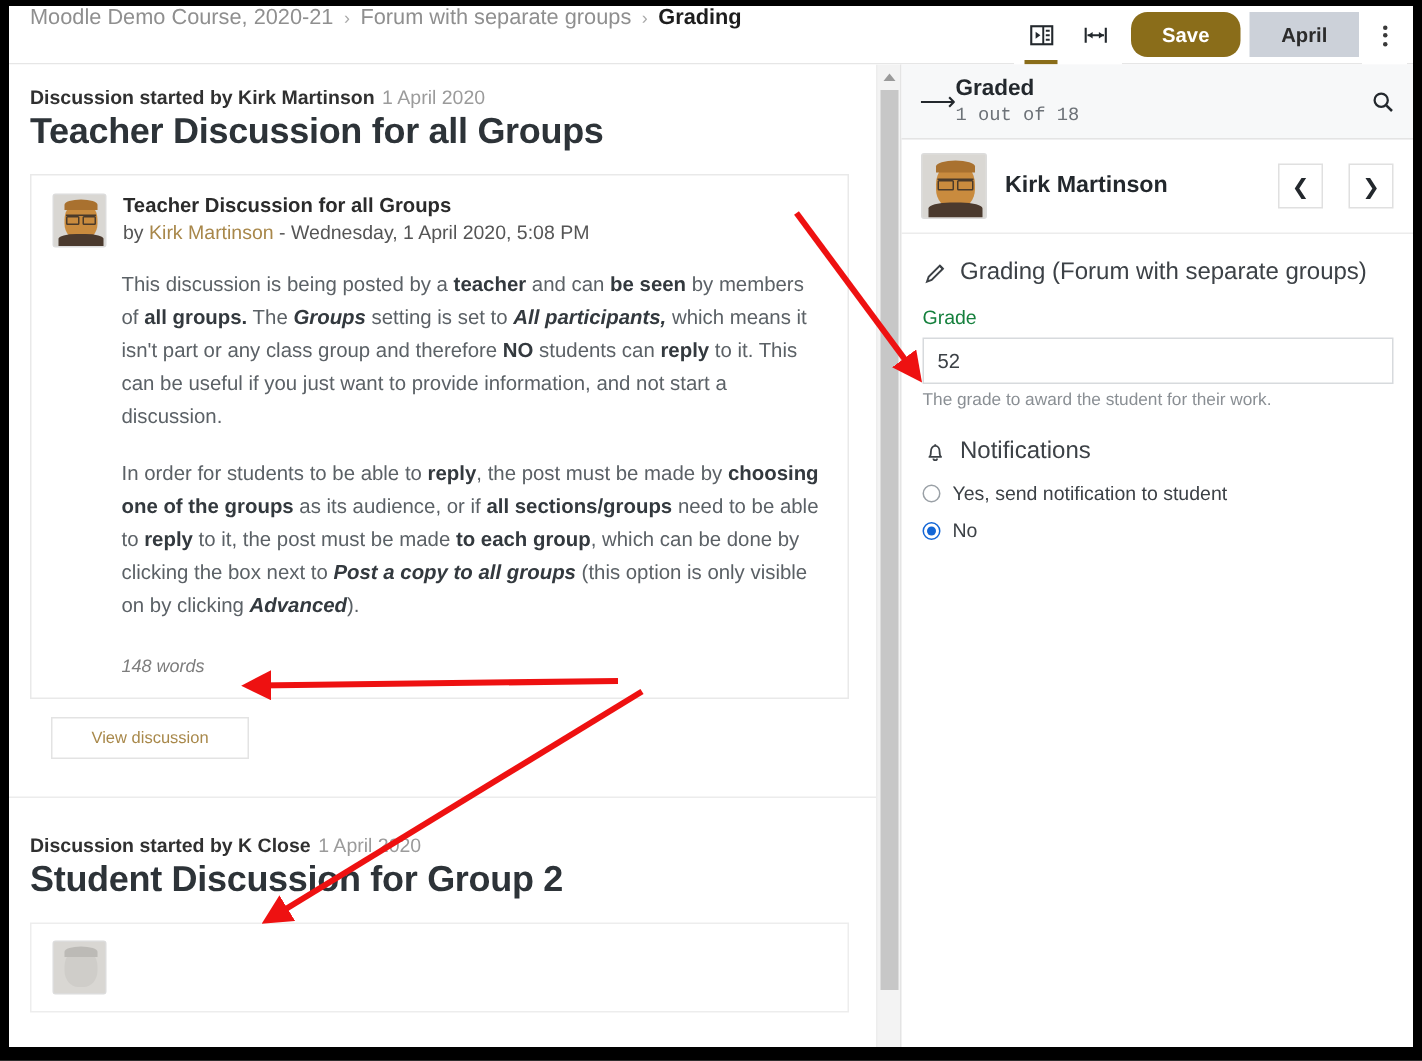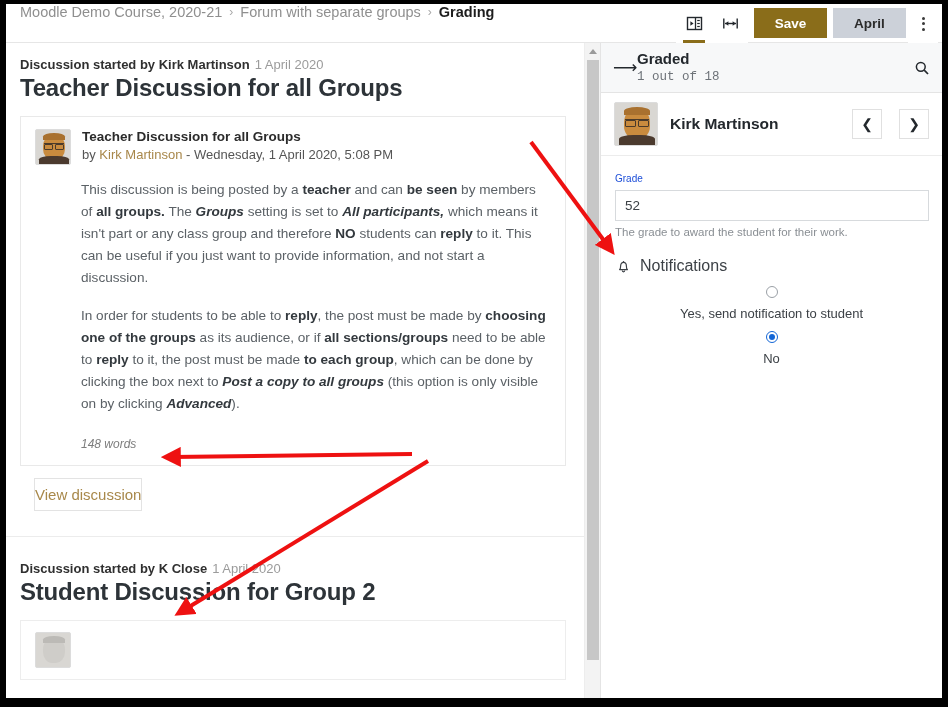--- a/index.html
+++ b/index.html
@@ -60,21 +60,21 @@
     left: 7px; right: 7px; bottom: 0; height: 3px;
     background: #8a6d1a;
   }
   .tb-btn {
     min-width: 70px; height: 30px;
     margin: 4px 0 4px 6px;
     display: flex; align-items: center; justify-content: center;
     font-size: 13.5px; font-weight: bold;
     border: none; cursor: pointer;
   }
-  #save-btn { background: #8a6d1a; color: #ffffff; width: 73px; }
+  #save-btn { background: #8a6d1a; color: #ffffff; width: 73px; border-radius: 11px; }
   #close-btn { background: #ccd1d9; color: #2b2b2b; width: 73px; }
   #kebab-btn {
     width: 30px; height: 39px; background: #fff; border: none;
     display: flex; align-items: center; justify-content: center;
     cursor: pointer; margin-left: 2px; margin-right: 4px;
   }
   .kebab-dots { display: flex; flex-direction: column; gap: 2.5px; }
   .kebab-dots i { width: 3px; height: 3px; background: #3a3a3a; border-radius: 50%; display: block; }
 
   
@@ -184,22 +184,22 @@
     padding: 6px 4px 4px 46px;
     font-size: 12px; font-style: italic; color: #7d7d7d;
   }
 
   .view-discussion-row { padding: 12px 14px 0 14px; }
   .ghost-btn {
     display: inline-block;
     border: 1px solid #e3e3e3;
     background: #fff;
     color: #a8884a;
-    font-size: 15px;
-    padding: 7px 0;
+    font-size: 11px;
+    padding: 7px 26px;
     cursor: pointer;
   }
   .section-divider {
     margin: 25px 0 0 0;
     border-top: 1px solid #ececec;
     width: 578px;
   }
   .parent-post-card {
     border: 1px solid #ededed;
     padding: 11px 14px;
@@ -253,37 +253,36 @@
     font-size: 14px; color: #23282d; cursor: pointer;
   }
   #nav-prev { margin-right: 5px; }
 
   #grading-form { padding: 17px 14px 0 14px; }
   .form-section-title {
     display: flex; align-items: center; gap: 8px;
     font-size: 16px; color: #3c4146;
     margin-bottom: 13px;
   }
-  .form-label { font-size: 10px; color: #1d4ed8; margin-bottom: 6px; }
+  .form-label { font-size: 13px; color: #15803d; margin-bottom: 6px; }
   #grade-input {
     width: 314px; height: 31px;
     border: 1px solid #d7dadd;
     font-size: 13.5px; color: #3c4146;
     padding: 0 9px;
     background: #fff;
     font-family: "Liberation Sans", sans-serif;
   }
   .field-help { font-size: 11.5px; color: #8a8f94; margin-top: 5px; }
   #notifications-title { margin-top: 19px; margin-bottom: 11px; }
   .radio-row {
     display: flex; align-items: center; gap: 8px;
     margin-bottom: 10px;
     font-size: 13px; color: #3c4146;
     cursor: pointer;
-    flex-direction: column;
   }
   .radio {
     width: 12px; height: 12px; border-radius: 50%;
     border: 1px solid #9aa0a6; background: #fff;
     flex: 0 0 12px; position: relative;
   }
   .radio.checked { border-color: #1366d6; }
   .radio.checked::after {
     content: ""; position: absolute; left: 2px; top: 2px;
     width: 6px; height: 6px; border-radius: 50%; background: #1366d6;
@@ -434,20 +433,27 @@
               <div class="hair"></div>
               <div class="glasses"></div>
               <div class="body"></div>
           </div>
           <div id="student-name">Kirk Martinson</div>
           <button class="nav-btn" id="nav-prev">❮</button>
           <button class="nav-btn" id="nav-next">❯</button>
         </div>
 
         <div id="grading-form">
+          <div class="form-section-title">
+            <svg width="17" height="17" viewBox="0 0 17 17">
+              <path d="M3 13.8 L4.1 10.6 L11.6 3.1 L13.6 5.1 L6.1 12.6 Z" fill="none" stroke="#3c4146" stroke-width="1.3"></path>
+              <line x1="11.5" y1="3.2" x2="13.5" y2="5.2" stroke="#3c4146" stroke-width="1.3"></line>
+            </svg>
+            <span>Grading (Forum with separate groups)</span>
+          </div>
 
           <div class="form-label">Grade</div>
           <input id="grade-input" type="text" value="52" placeholder="Grade" style="">
           <div class="field-help">The grade to award the student for their work.</div>
 
           <div class="form-section-title" id="notifications-title">
             <svg width="17" height="17" viewBox="0 0 17 17">
               <path d="M4.6 11.6 C4.6 11.6 5.6 10.9 5.6 8.2 C5.6 5.9 6.8 4.3 8.5 4.3 C10.2 4.3 11.4 5.9 11.4 8.2 C11.4 10.9 12.4 11.6 12.4 11.6 Z" fill="none" stroke="#3c4146" stroke-width="1.2" stroke-linejoin="round"></path>
               <line x1="8.5" y1="3.1" x2="8.5" y2="4.3" stroke="#3c4146" stroke-width="1.2"></line>
               <path d="M7.3 12.6 a1.2 1.2 0 0 0 2.4 0" fill="none" stroke="#3c4146" stroke-width="1.2"></path>

